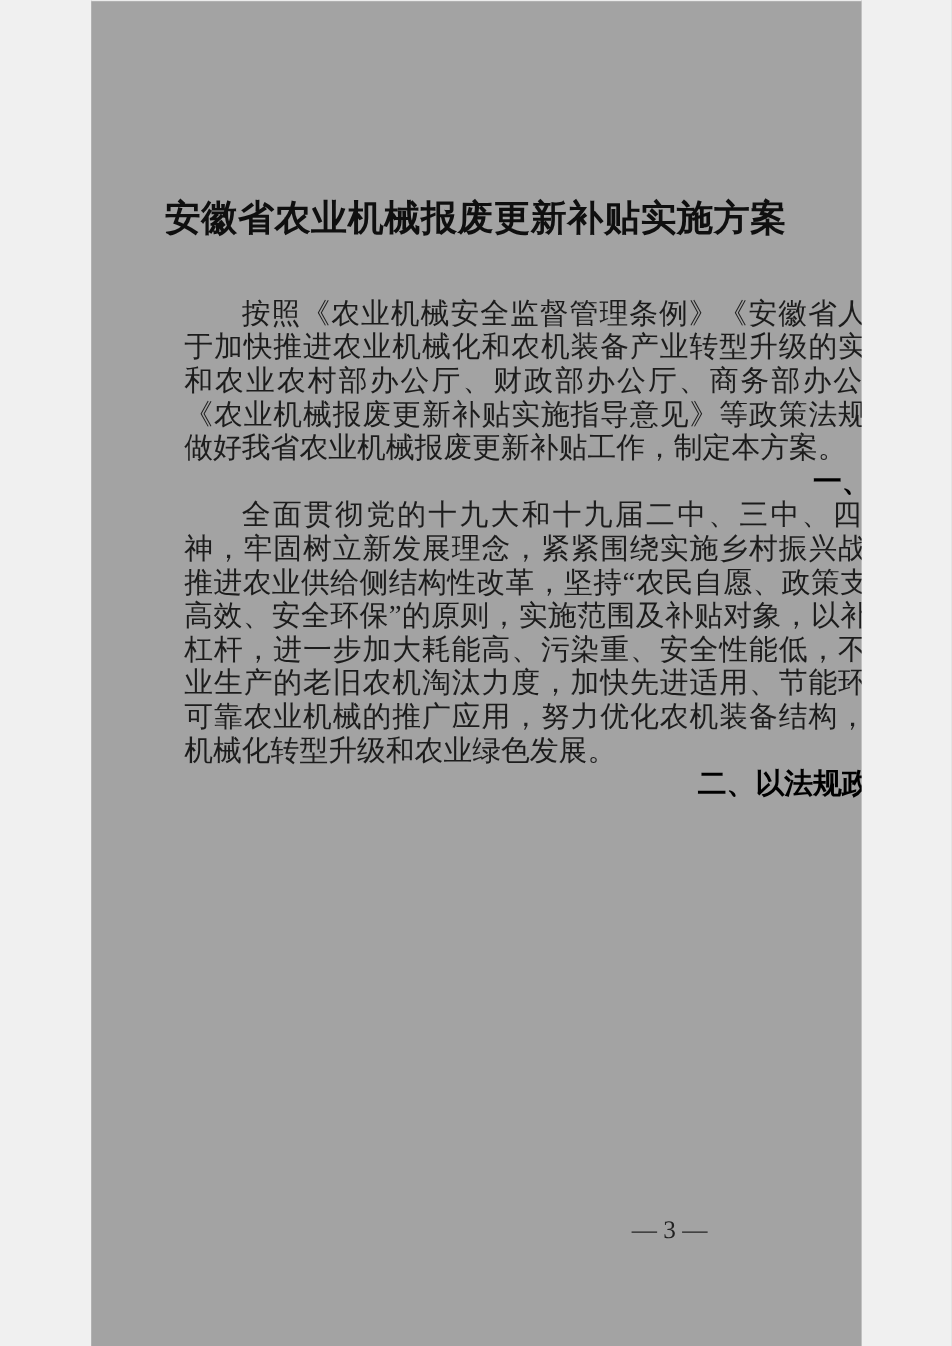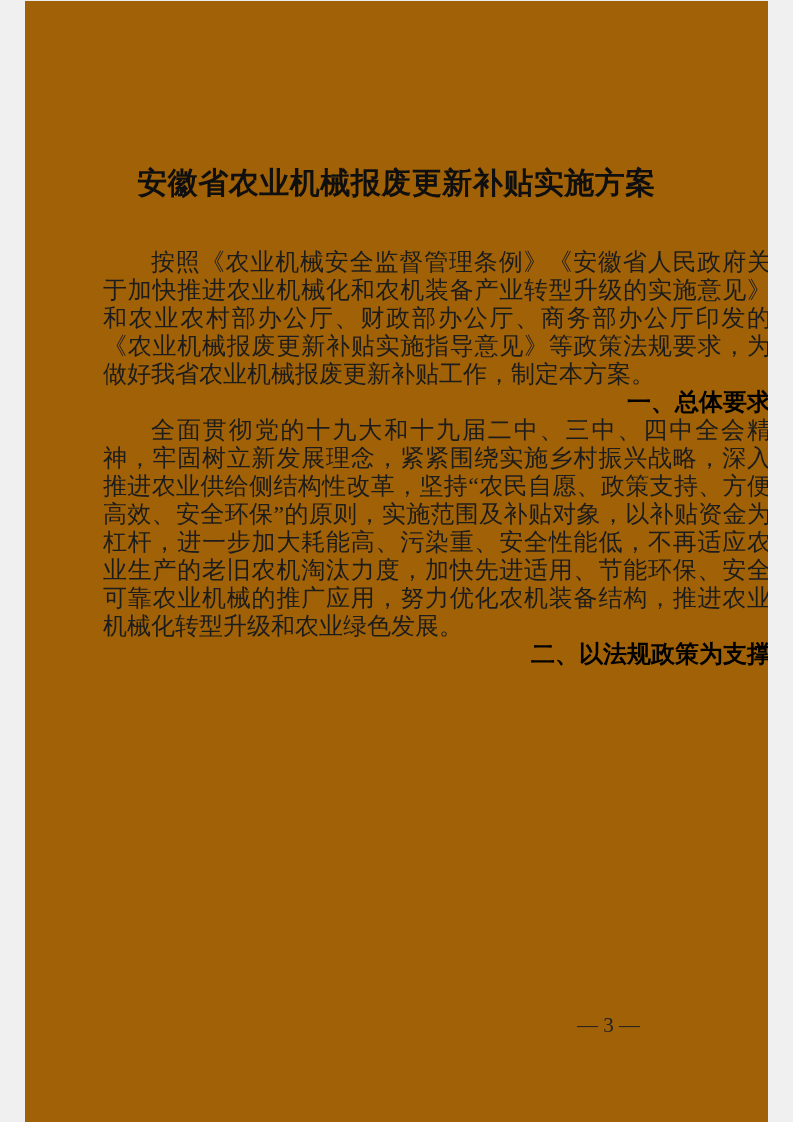--- a/index.html
+++ b/index.html
@@ -2,24 +2,24 @@
 <html lang="zh"><head>
 <meta charset="utf-8">
 <style>
   html, body {
     margin: 0;
     padding: 0;
     background: #f0f0f0;
   }
   .page {
     position: relative;
-    width: 743px;
+    width: 642px;
     height: 1122px;
     margin: 0 auto;
-    background: #a16207;
+    background: #a3a3a3;
     overflow: hidden;
     box-sizing: border-box;
     border-top: 1px solid #ececec;
     color: #1c1c1c;
     font-family: "Liberation Serif", "DejaVu Serif", serif;
   }
   .doc-title {
     position: absolute;
     top: 160px;
     left: 0;

